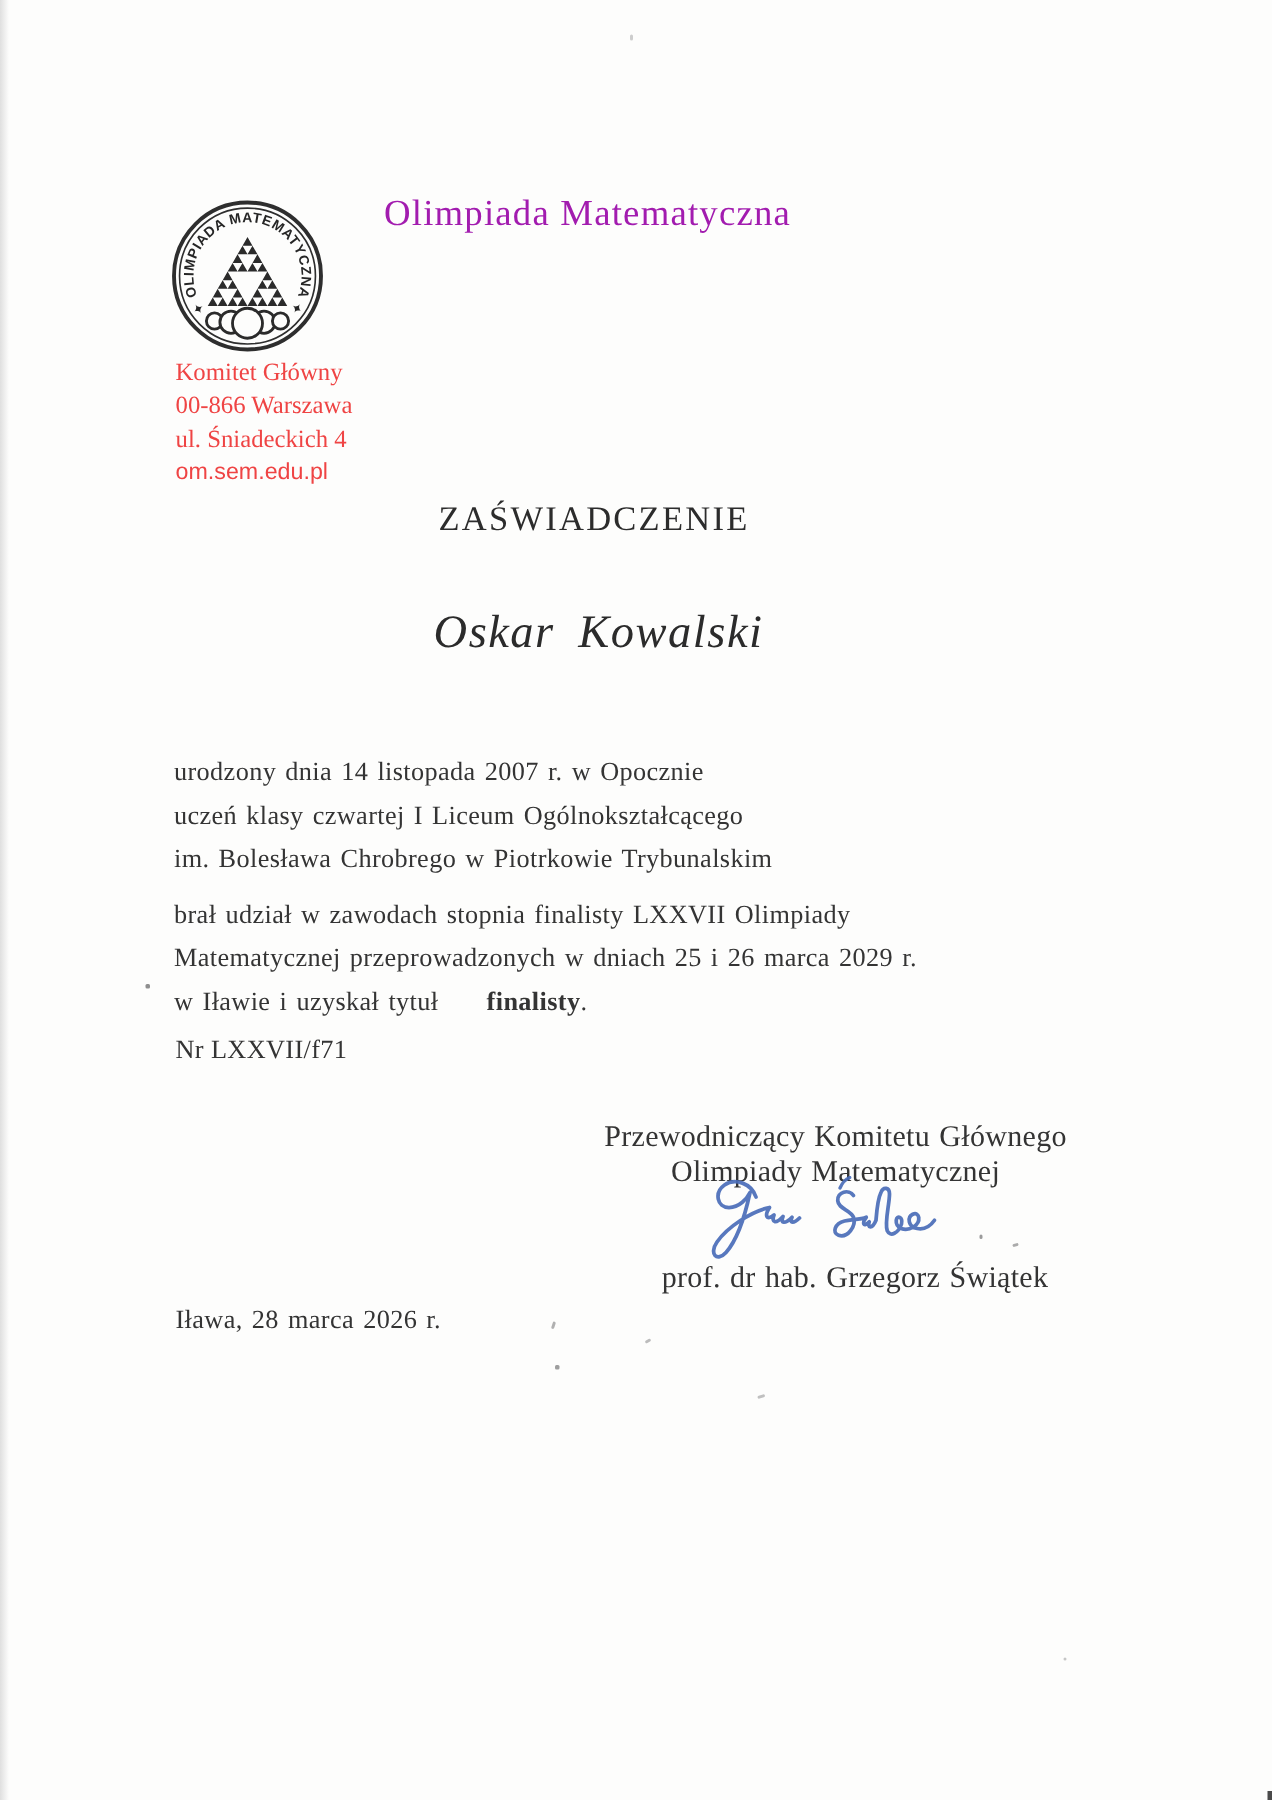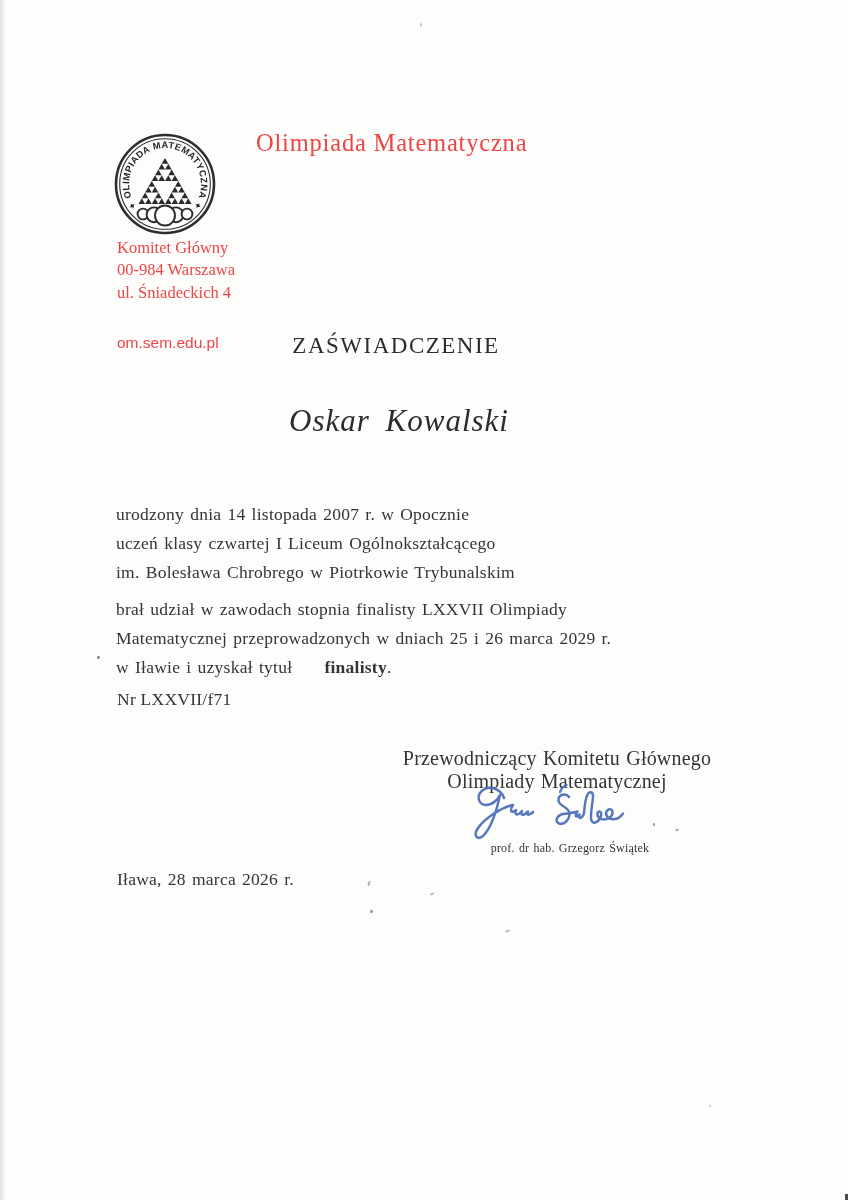--- a/index.html
+++ b/index.html
@@ -9,44 +9,44 @@
     margin:0 auto;
     background:#fdfdfc;
     overflow:hidden;
     font-family:"Liberation Serif","DejaVu Serif",serif;
     color:#343434;
   }
   .abs{position:absolute;}
   .centerx{transform:translateX(-50%);}
   .org-title{
     left:256px;top:129px;
-    font-size:24.5px;letter-spacing:.8px;color:#ef4444;white-space:nowrap;
+    font-size:24.5px;letter-spacing:.8px;color:#a21caf;white-space:nowrap;
   }
   .logo{left:113px;top:133px;width:104px;height:104px;}
   .address{left:117px;top:237px;font-size:16.5px;line-height:22.4px;color:#ef4444;white-space:nowrap;}
-  .address .www{font-family:"Liberation Sans","DejaVu Sans",sans-serif;font-size:15.5px;margin-top:28px;}
+  .address .www{font-family:"Liberation Sans","DejaVu Sans",sans-serif;font-size:15.5px;}
   .doc-heading{
     left:396px;top:333px;
     font-size:23px;letter-spacing:1.5px;color:#2c2c2c;white-space:nowrap;
   }
   .recipient{
     left:399px;top:403px;
     font-style:italic;font-size:31px;letter-spacing:1px;word-spacing:7px;
     color:#2b2b2b;white-space:nowrap;
   }
   .body-par{font-size:17.5px;line-height:29px;letter-spacing:.25px;word-spacing:1.5px;white-space:nowrap;}
   .p1{left:116px;top:500px;}
   .p2{left:116px;top:595px;}
   .cert-no{left:117px;top:689px;font-size:17.5px;letter-spacing:.25px;white-space:nowrap;}
   .sig-role{
     left:557px;top:747px;text-align:center;
     font-size:20px;line-height:22.5px;letter-spacing:.2px;word-spacing:1px;white-space:nowrap;
   }
   .sig-svg{left:470px;top:784px;width:155px;height:58px;}
-  .sig-name{left:570px;top:841px;font-size:12px;letter-spacing:.2px;word-spacing:1px;white-space:nowrap;}
+  .sig-name{left:570px;top:841px;font-size:20px;letter-spacing:.2px;word-spacing:1px;white-space:nowrap;}
   .place-date{left:117px;top:869px;font-size:17.5px;letter-spacing:.25px;word-spacing:1.5px;white-space:nowrap;}
   .scan-edge{left:0;top:0;width:6px;height:1200px;
     background:linear-gradient(to right,#dadada,rgba(250,250,250,0));opacity:.85;}
   .speck{background:#a8a8a8;border-radius:1px;}
   b{font-weight:bold;margin-left:26px;}
 </style>
 </head>
 <body>
 
 <div class="page">
@@ -69,21 +69,21 @@
       <circle cx="63" cy="81.8" r="7.4"></circle>
       <circle cx="74" cy="81" r="5.4"></circle>
       <circle cx="52" cy="82.5" r="10"></circle>
     </g>
   </svg>
 
   <div class="abs org-title">Olimpiada Matematyczna</div>
 
   <div class="abs address">
     <div>Komitet Główny</div>
-    <div>00-984 Warszawa</div>
+    <div>00-866 Warszawa</div>
     <div>ul. Śniadeckich 4</div>
     <div class="www">om.sem.edu.pl</div>
   </div>
 
   <div class="abs centerx recipient">Oskar Kowalski</div>
 
   <div class="abs centerx doc-heading">ZAŚWIADCZENIE</div>
 
   <div class="abs body-par p1">
     <div>urodzony dnia 14 listopada 2007 r. w Opocznie</div>

